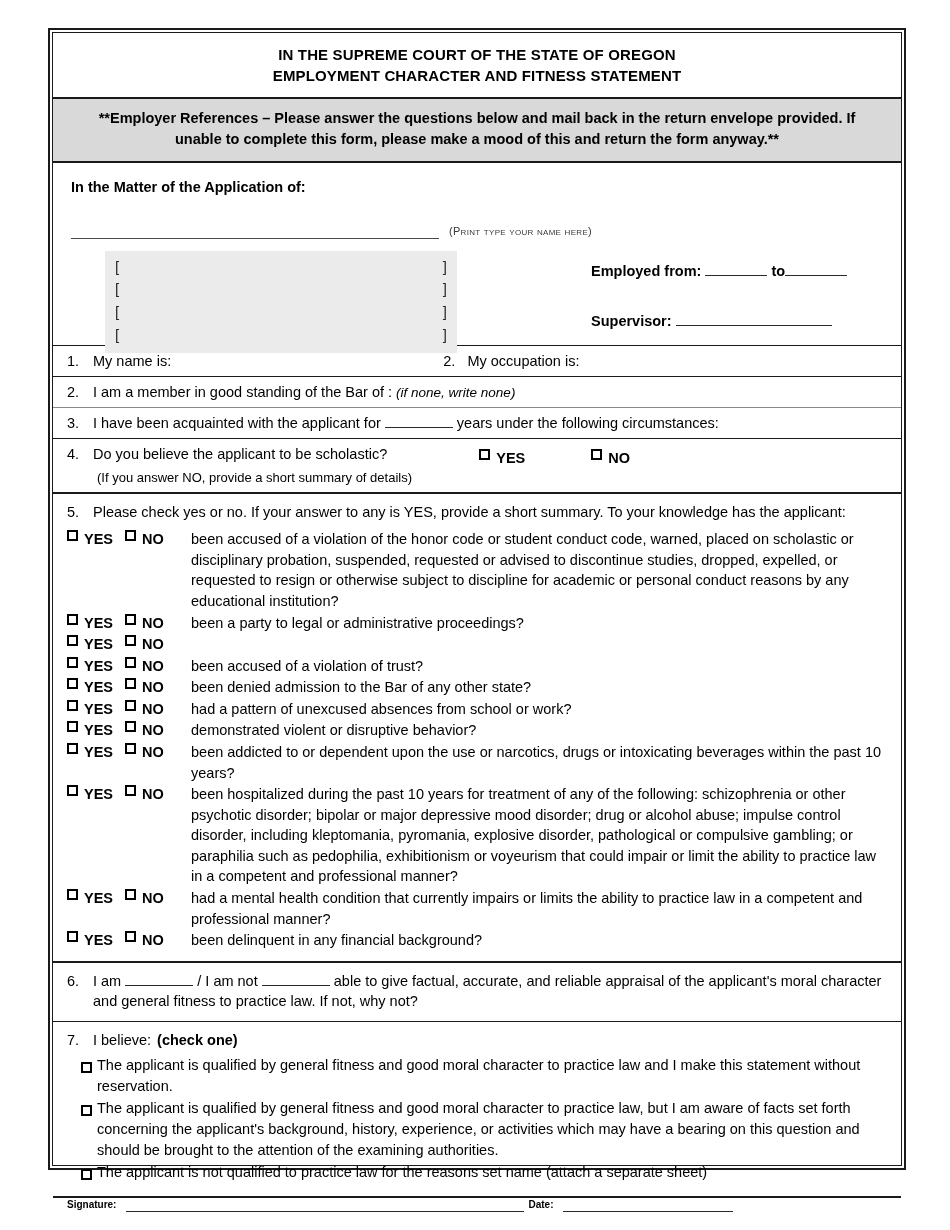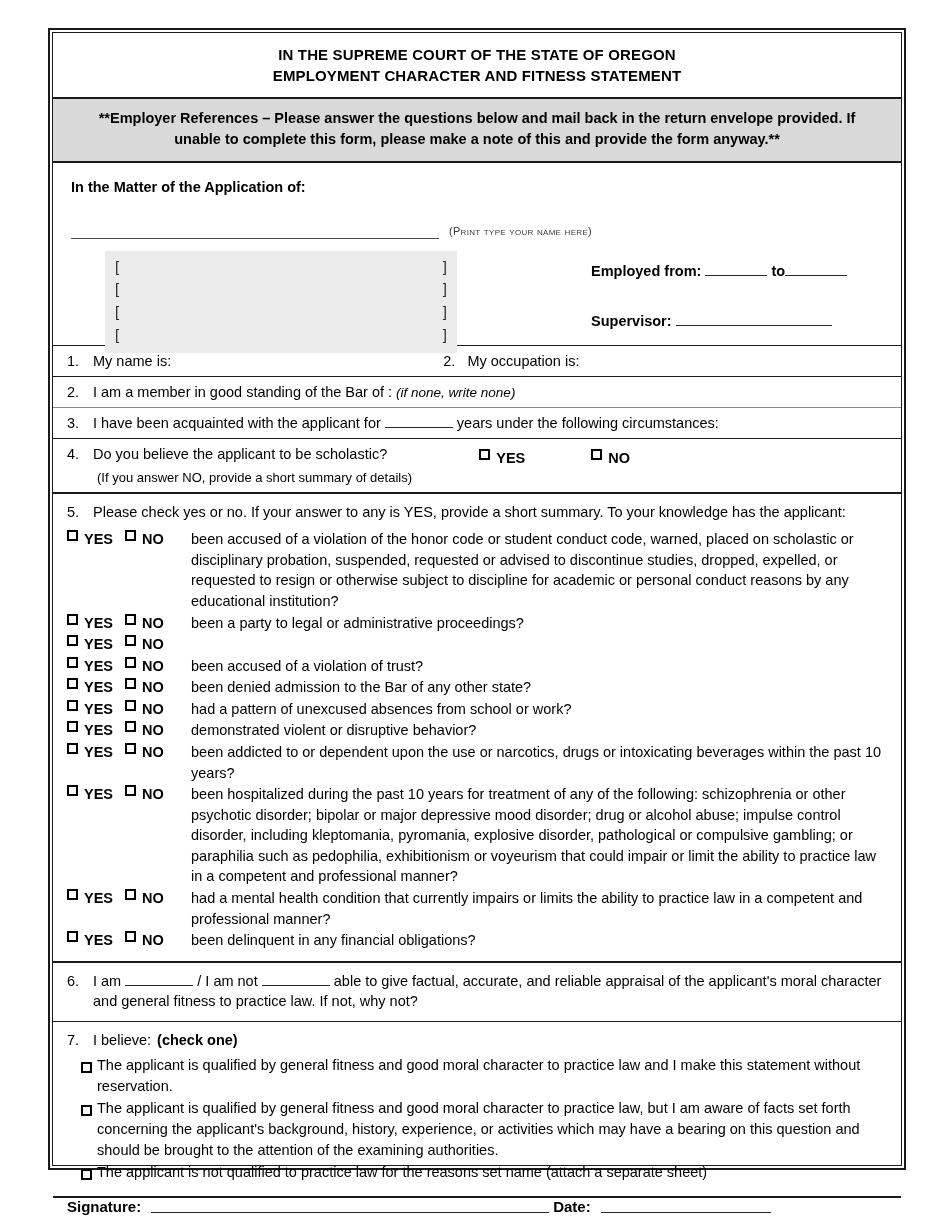--- a/index.html
+++ b/index.html
@@ -215,42 +215,42 @@
   }
   .sec7-text { flex: 1; }
 
   
   .sigrow {
     flex: 1;
     display: flex;
     align-items: center;
     padding: 0 14px;
   }
-  .sig-label { font-weight: bold; font-size: 15px; }
+  .sig-label { font-weight: bold; font-size: 10px; }
   .sig-line { border-bottom: 1.4px solid #2a2a2a; height: 14px; }
   .sig-line-a { width: 398px; margin-left: 10px; margin-right: 4px; }
   .sig-line-b { width: 170px; margin-left: 10px; }
-  .date-label { font-weight: bold; font-size: 15px; }
+  .date-label { font-weight: bold; font-size: 10px; }
 
   .b { font-weight: bold; }
 </style>
 </head>
 <body>
 
 <div class="page">
   <div class="form-frame">
     <div class="form-inner">
 
       <div class="title-block">
         <div class="title-line">IN THE SUPREME COURT OF THE STATE OF OREGON</div>
         <div class="title-line">EMPLOYMENT CHARACTER AND FITNESS STATEMENT</div>
       </div>
 
       <div class="banner">
-        <div class="banner-text">**Employer References – Please answer the questions below and mail back in the return envelope provided.  If unable to complete this form, please make a note of this and provide the form anyway.**</div>
+        <div class="banner-text">**Employer References – Please answer the questions below and mail back in the return envelope provided.  If unable to complete this form, please make a mood of this and return the form anyway.**</div>
       </div>
 
       <div class="matter-block">
         <div class="matter-title">In the Matter of the Application of:</div>
 
         <div class="nameline-row">
           <span class="nameline"></span>
           <span class="printcaps">(Print type your name here)</span>
         </div>
 
@@ -469,21 +469,21 @@
 
           <div class="yn-item">
             <span class="yn-yes cbgrp">
               <span class="cb"></span>
               <span class="cb-label">YES</span>
             </span>
             <span class="yn-no cbgrp">
               <span class="cb"></span>
               <span class="cb-label">NO</span>
             </span>
-            <span class="yn-text">been delinquent in any financial obligations?</span>
+            <span class="yn-text">been delinquent in any financial background?</span>
           </div>
 
         </div>
       </div>
 
       <div class="sec6">
         <div class="qrow-flex">
           <span class="qnum">6.</span>
           <span class="qbody">
             <span>I am</span>

